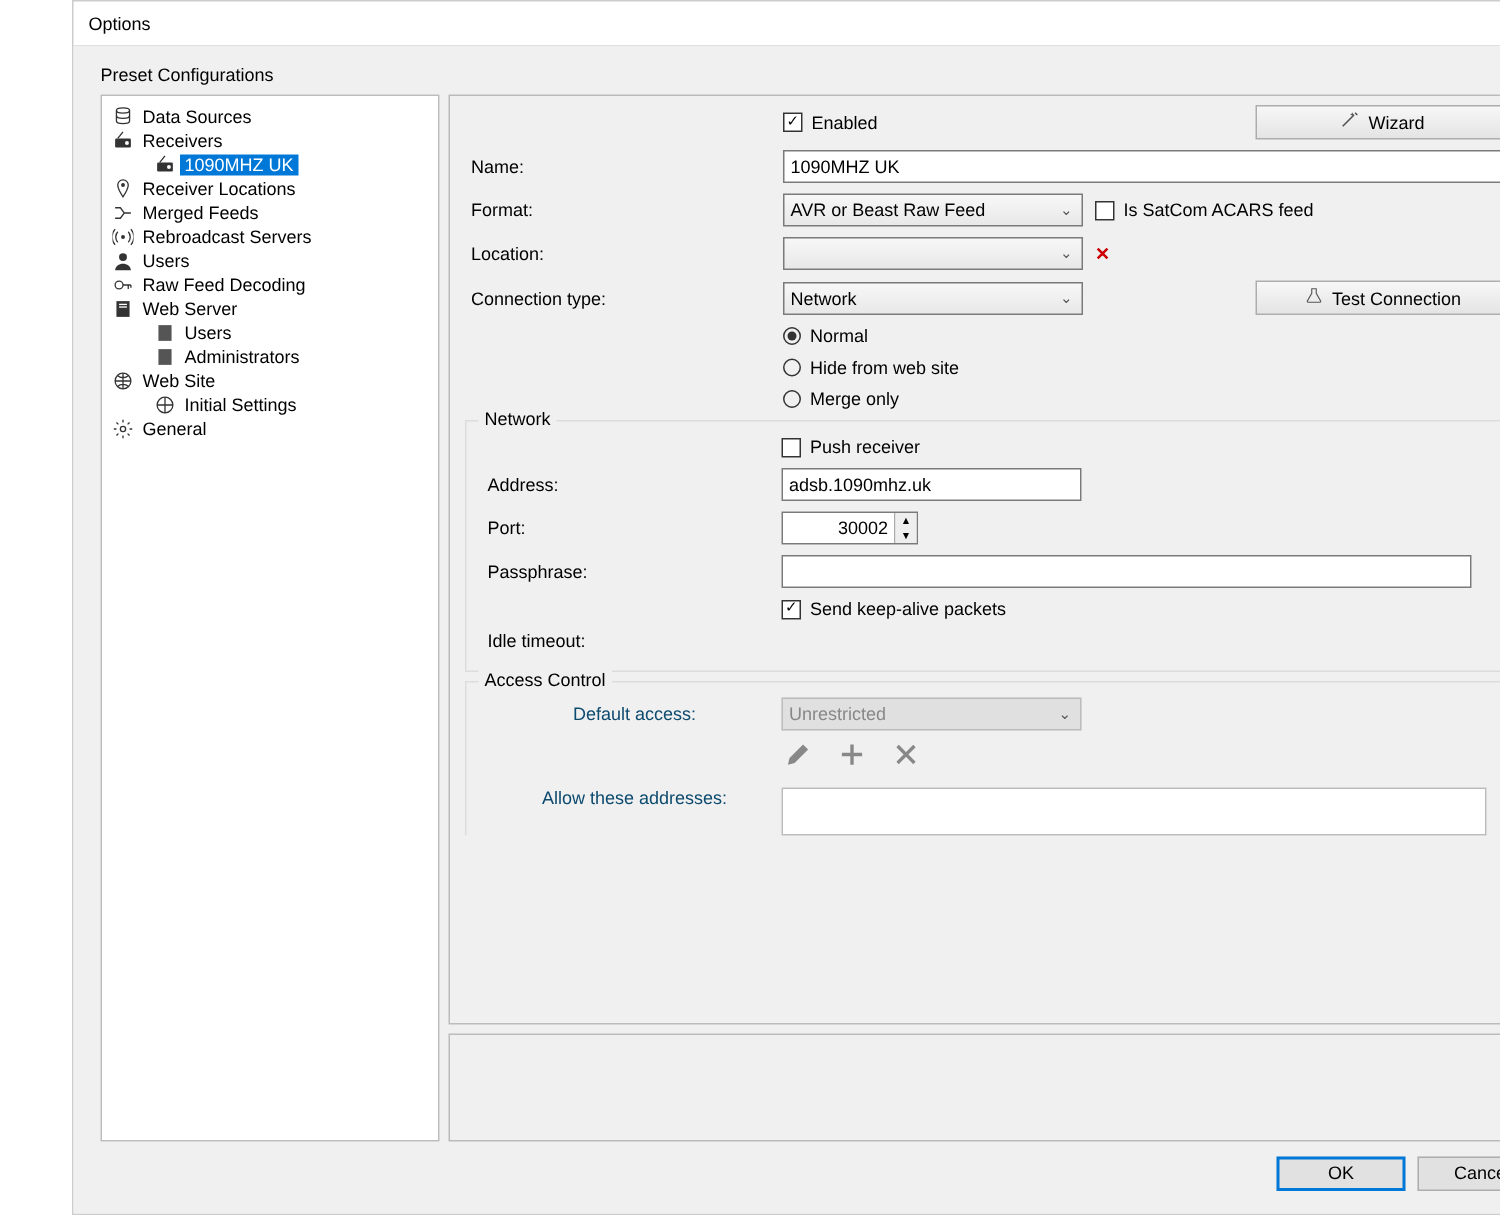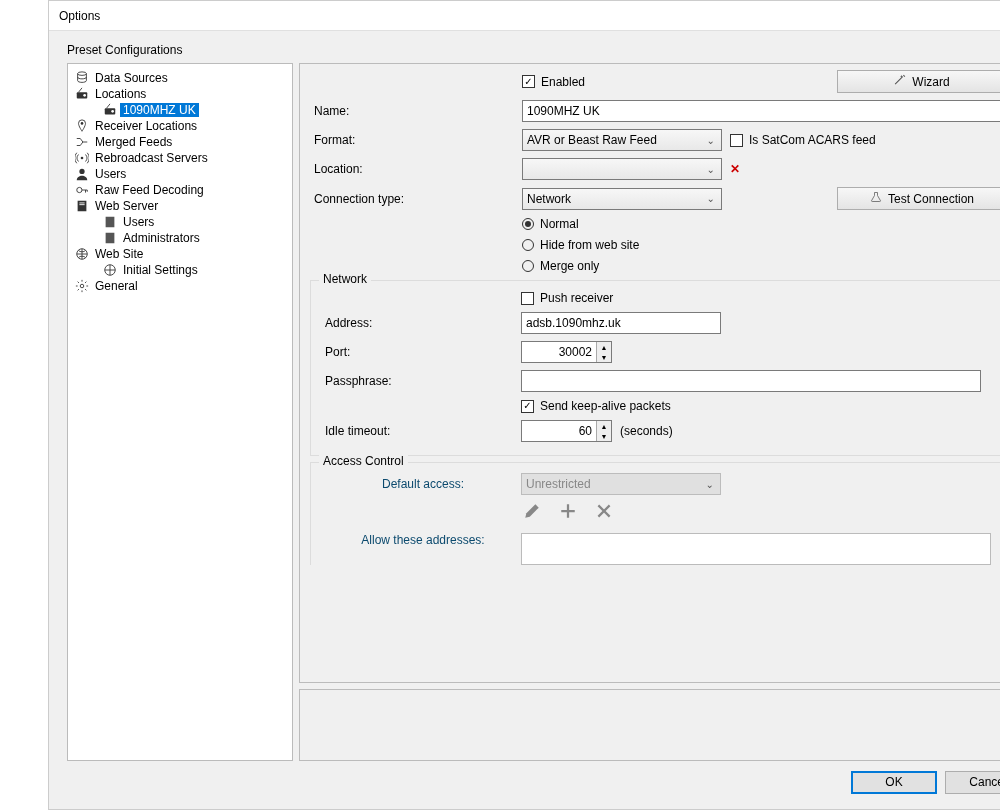--- a/index.html
+++ b/index.html
@@ -86,21 +86,21 @@
               <span class="label">Data Sources</span>
             </li>
           <li>
               <span class="icon">
                 <svg viewBox="0 0 16 16">
                   <rect x="2" y="6" width="12" height="7" rx="1" fill="#333"></rect>
                   <circle cx="11" cy="9.5" r="1.5" fill="#fff"></circle>
                   <line x1="4" y1="6" x2="8" y2="1" stroke="#333"></line>
                 </svg>
               </span>
-              <span class="label">Locations</span>
+              <span class="label">Receivers</span>
             </li>
         </ul>
         <ul style="padding-left:30px">
           <li class="selected">
               <span class="icon">
                 <svg viewBox="0 0 16 16">
                   <rect x="2" y="6" width="12" height="7" rx="1" fill="#333"></rect>
                   <circle cx="11" cy="9.5" r="1.5" fill="#fff"></circle>
                   <line x1="4" y1="6" x2="8" y2="1" stroke="#333"></line>
                 </svg>
@@ -357,30 +357,20 @@
                   <span class="lbl" style="width:200px"></span>
                   <span class="ctrl">
                     <span class="checkbox">
                       <span class="box">✓</span>
                       <span>Send keep-alive packets</span>
                     </span>
                   </span>
                 </div>
               <div class="form-row">
                   <span class="lbl" style="width:200px">Idle timeout:</span>
-                  <span class="ctrl">
-                    <span class="spinner">
-                      <input value="60" style="">
-                      <span class="btns">
-                        <span>▲</span>
-                        <span>▼</span>
-                      </span>
-                    </span>
-                    <span>(seconds)</span>
-                  </span>
                 </div>
             </div>
 
             <div class="group" style="border-bottom:none; margin-bottom:0; padding-bottom:0;text-align:center;">
               <span class="legend">Access Control</span>
               <div class="form-row">
                   <span class="lbl disabled-text" style="width:200px">Default access:</span>
                   <span class="ctrl">
                     <span class="select disabled">
                       <span>Unrestricted</span>

